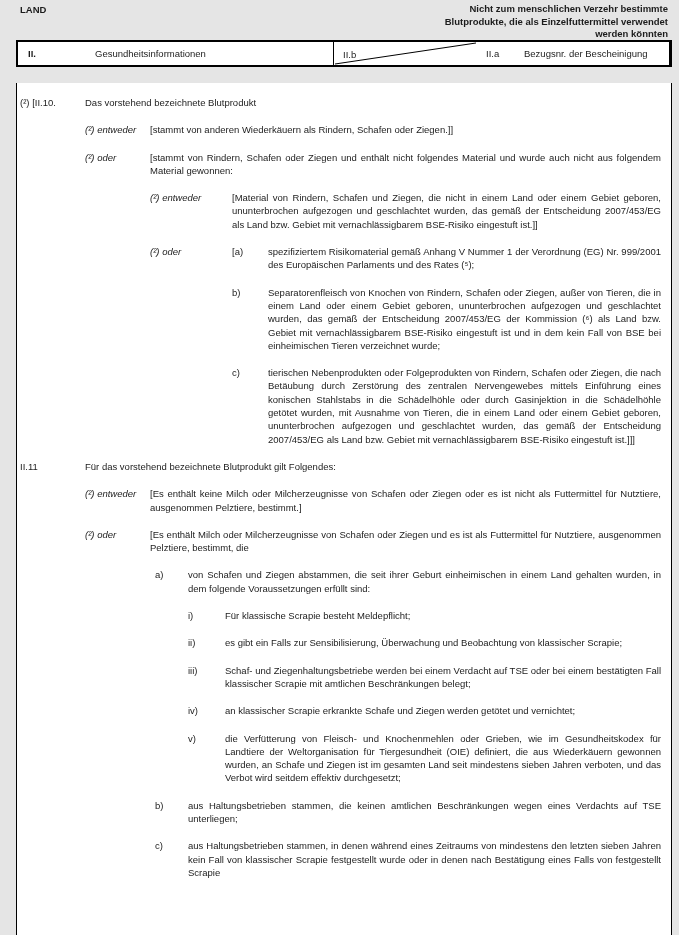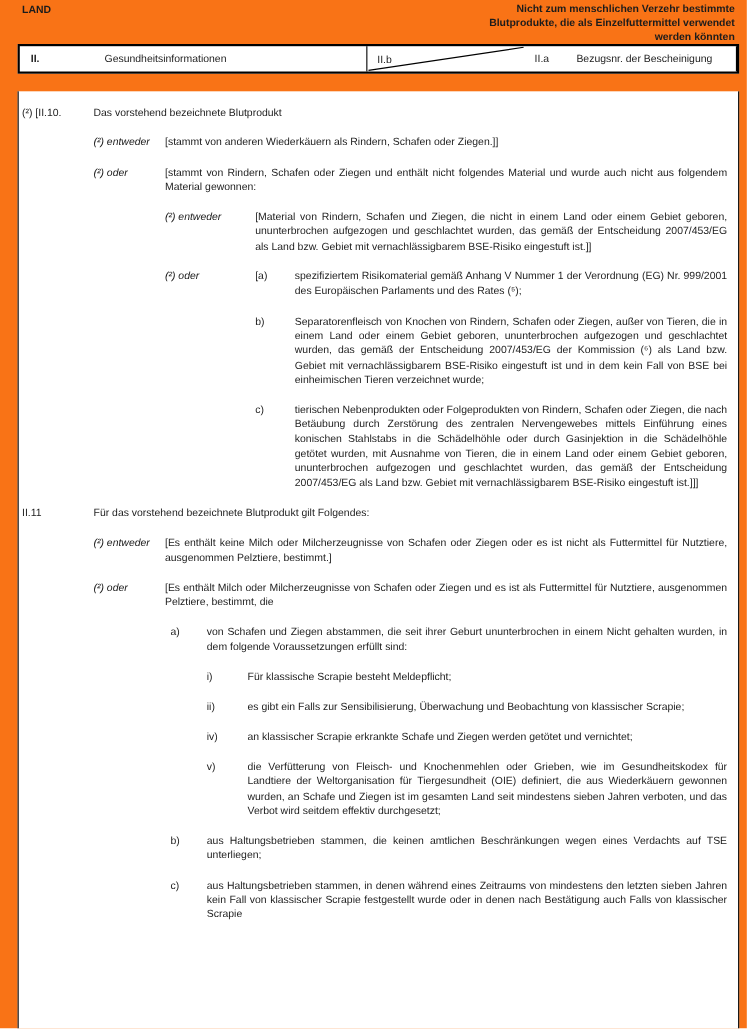--- a/index.html
+++ b/index.html
@@ -2,21 +2,21 @@
 <html lang="de"><head>
 <meta charset="utf-8">
 <style>
   html,body{margin:0;padding:0;background:#ffffff;}
   body{
     width:679px;height:935px;
     font-family:"Liberation Sans","DejaVu Sans",sans-serif;
     color:#1c1c1c;font-size:9.5px;line-height:13.3px;
     -webkit-font-smoothing:antialiased;
   }
-  .page{position:relative;width:679px;height:935px;overflow:hidden;background:#f97316;}
+  .page{position:relative;width:679px;height:935px;overflow:hidden;background:#e5e5e5;}
 
   
   .topbar{position:absolute;top:3px;left:20px;right:11px;display:flex;justify-content:space-between;}
   .country{font-weight:bold;font-size:9.5px;}
   .doc-title{text-align:right;font-weight:bold;font-size:9.5px;line-height:12.6px;}
 
   
   .thead{
     position:absolute;top:40px;left:16px;width:656px;height:27px;
     border:2px solid #000;box-sizing:border-box;display:flex;
@@ -130,48 +130,52 @@
       <span class="txt">[Es enthält keine Milch oder Milcherzeugnisse von Schafen oder Ziegen oder es ist nicht als Futtermittel für Nutztiere, ausgenommen Pelztiere, bestimmt.]</span>
     </div>
 
     <div class="row g1">
       <span class="lbl it">(²) oder</span>
       <span class="txt">[Es enthält Milch oder Milcherzeugnisse von Schafen oder Ziegen und es ist als Futtermittel für Nutztiere, ausgenommen Pelztiere, bestimmt, die</span>
     </div>
 
     <div class="row g4">
       <span class="lbl">a)</span>
-      <span class="txt">von Schafen und Ziegen abstammen, die seit ihrer Geburt ununterbrochen in einem Nicht gehalten wurden, in dem folgende Voraussetzungen erfüllt sind:</span>
+      <span class="txt">von Schafen und Ziegen abstammen, die seit ihrer Geburt einheimischen in einem Land gehalten wurden, in dem folgende Voraussetzungen erfüllt sind:</span>
     </div>
 
     <div class="row g5">
       <span class="lbl">i)</span>
       <span class="txt">Für klassische Scrapie besteht Meldepflicht;</span>
     </div>
 
     <div class="row g5">
       <span class="lbl">ii)</span>
       <span class="txt">es gibt ein Falls zur Sensibilisierung, Überwachung und Beobachtung von klassischer Scrapie;</span>
     </div>
 
+    <div class="row g5">
+      <span class="lbl">iii)</span>
+      <span class="txt">Schaf- und Ziegenhaltungsbetriebe werden bei einem Verdacht auf TSE oder bei einem bestätigten Fall klassischer Scrapie mit amtlichen Beschränkungen belegt;</span>
+    </div>
 
     <div class="row g5">
       <span class="lbl">iv)</span>
       <span class="txt">an klassischer Scrapie erkrankte Schafe und Ziegen werden getötet und vernichtet;</span>
     </div>
 
     <div class="row g5">
       <span class="lbl">v)</span>
       <span class="txt">die Verfütterung von Fleisch- und Knochenmehlen oder Grieben, wie im Gesundheitskodex für Landtiere der Weltorganisation für Tiergesundheit (OIE) definiert, die aus Wiederkäuern gewonnen wurden, an Schafe und Ziegen ist im gesamten Land seit mindestens sieben Jahren verboten, und das Verbot wird seitdem effektiv durchgesetzt;</span>
     </div>
 
     <div class="row g4">
       <span class="lbl">b)</span>
       <span class="txt">aus Haltungsbetrieben stammen, die keinen amtlichen Beschränkungen wegen eines Verdachts auf TSE unterliegen;</span>
     </div>
 
     <div class="row g4">
       <span class="lbl">c)</span>
-      <span class="txt">aus Haltungsbetrieben stammen, in denen während eines Zeitraums von mindestens den letzten sieben Jahren kein Fall von klassischer Scrapie festgestellt wurde oder in denen nach Bestätigung auch Falls von klassischer Scrapie</span>
+      <span class="txt">aus Haltungsbetrieben stammen, in denen während eines Zeitraums von mindestens den letzten sieben Jahren kein Fall von klassischer Scrapie festgestellt wurde oder in denen nach Bestätigung eines Falls von festgestellt Scrapie</span>
     </div>
 
   </div>
 </div>
 
 </body></html>

